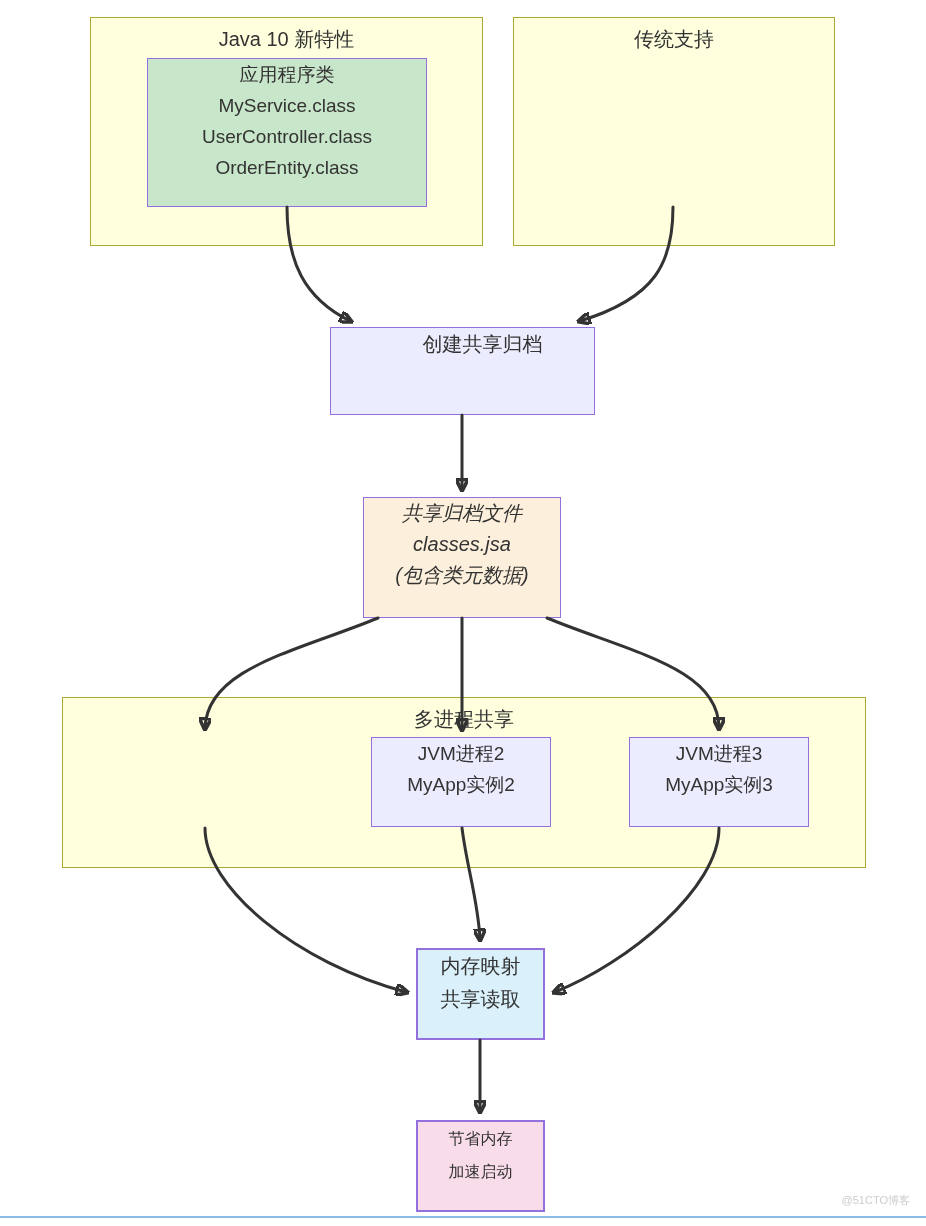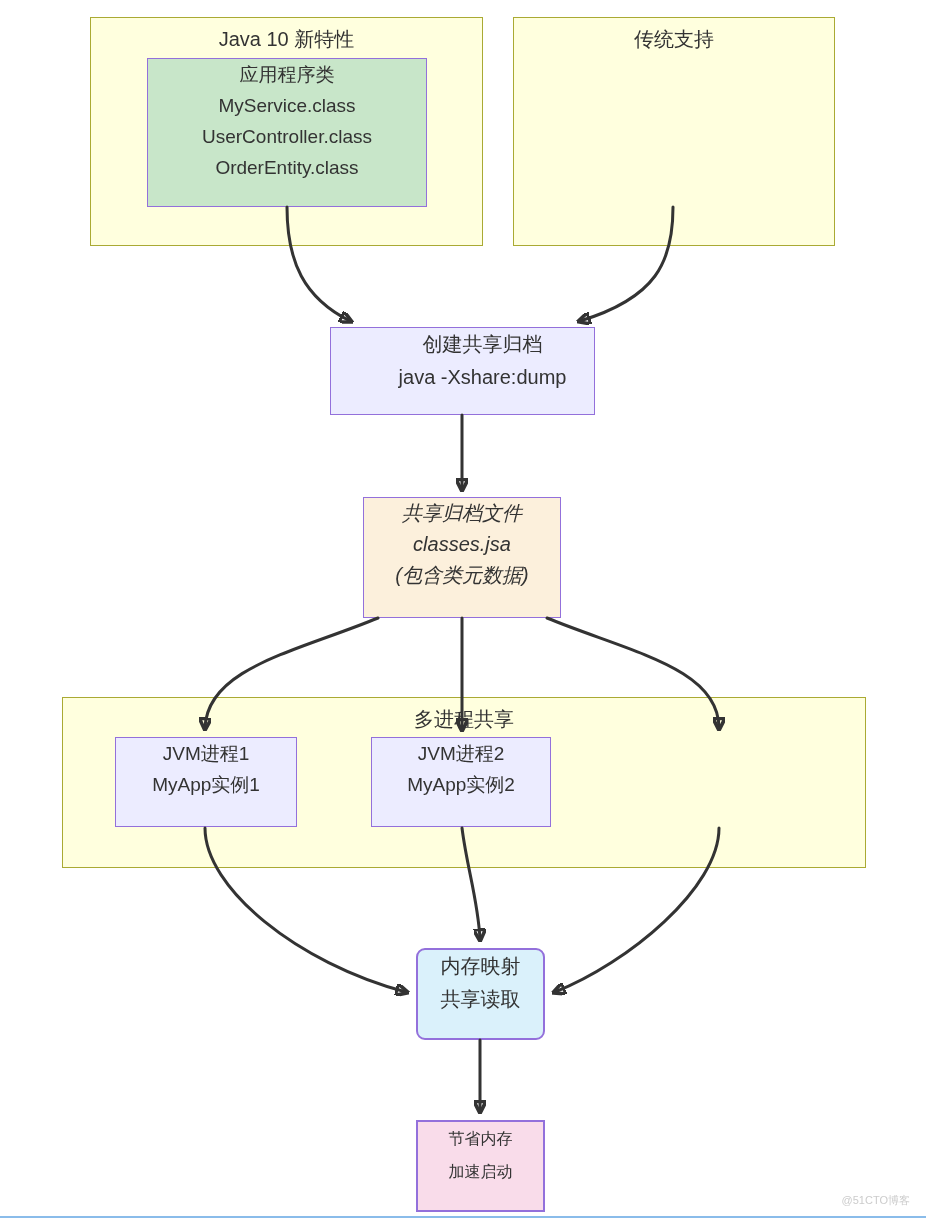--- a/index.html
+++ b/index.html
@@ -50,21 +50,21 @@
   .g-java10       { left: 90px;  top: 17px;  width: 393px; height: 229px; }
   .g-traditional  { left: 513px; top: 17px;  width: 322px; height: 229px; }
   .g-multiprocess { left: 62px;  top: 697px; width: 804px; height: 171px; }
   .n-app     { left: 147px; top: 58px;  width: 280px; height: 149px; background: #c8e6c9; }
   .n-jdk     { left: 568px; top: 58px;  width: 210px; height: 149px; background: #ececff; }
   .n-create  { left: 330px; top: 327px; width: 265px; height: 88px;  font-size: 20px; line-height: 33px; padding-left: 40px; }
   .n-archive { left: 363px; top: 497px; width: 198px; height: 121px; background: #fcf0dc; font-size: 20px; font-style: italic; }
   .n-jvm1    { left: 115px; top: 737px; width: 182px; height: 90px; }
   .n-jvm2    { left: 371px; top: 737px; width: 180px; height: 90px; }
   .n-jvm3    { left: 629px; top: 737px; width: 180px; height: 90px; }
-  .n-memmap  { left: 416px; top: 948px; width: 129px; height: 92px;  background: #daf1fb; border-width: 2px; font-size: 20px; line-height: 33px; border-radius: 9px; }
+  .n-memmap  { left: 416px; top: 948px; width: 129px; height: 92px;  background: #daf1fb; border-width: 2px; font-size: 20px; line-height: 33px; }
   .n-benefit { left: 416px; top: 1120px; width: 129px; height: 92px; background: #f9dcea; border-width: 2px; font-size: 16px; line-height: 33px; }
   .watermark {
     position: absolute;
     right: 16px;
     top: 1193px;
     font-size: 11px;
     color: #cccccc;
   }
   .bottom-divider {
     position: absolute;
@@ -94,36 +94,35 @@
   <div class="node n-app">
     <span>应用程序类</span>
     <span>MyService.class</span>
     <span>UserController.class</span>
     <span>OrderEntity.class</span>
   </div>
 
 
   <div class="node n-create">
     <span>创建共享归档</span>
-    <span>java -Xshare:dump</span>
   </div>
 
   <div class="node n-archive">
     <span>共享归档文件</span>
     <span>classes.jsa</span>
     <span>(包含类元数据)</span>
   </div>
 
-  <div class="node n-jvm1">
-    <span>JVM进程1</span>
-    <span>MyApp实例1</span>
-  </div>
   <div class="node n-jvm2">
     <span>JVM进程2</span>
     <span>MyApp实例2</span>
+  </div>
+  <div class="node n-jvm3">
+    <span>JVM进程3</span>
+    <span>MyApp实例3</span>
   </div>
 
   <div class="node n-memmap">
     <span>内存映射</span>
     <span>共享读取</span>
   </div>
 
   <div class="node n-benefit">
     <span>节省内存</span>
     <span>加速启动</span>

